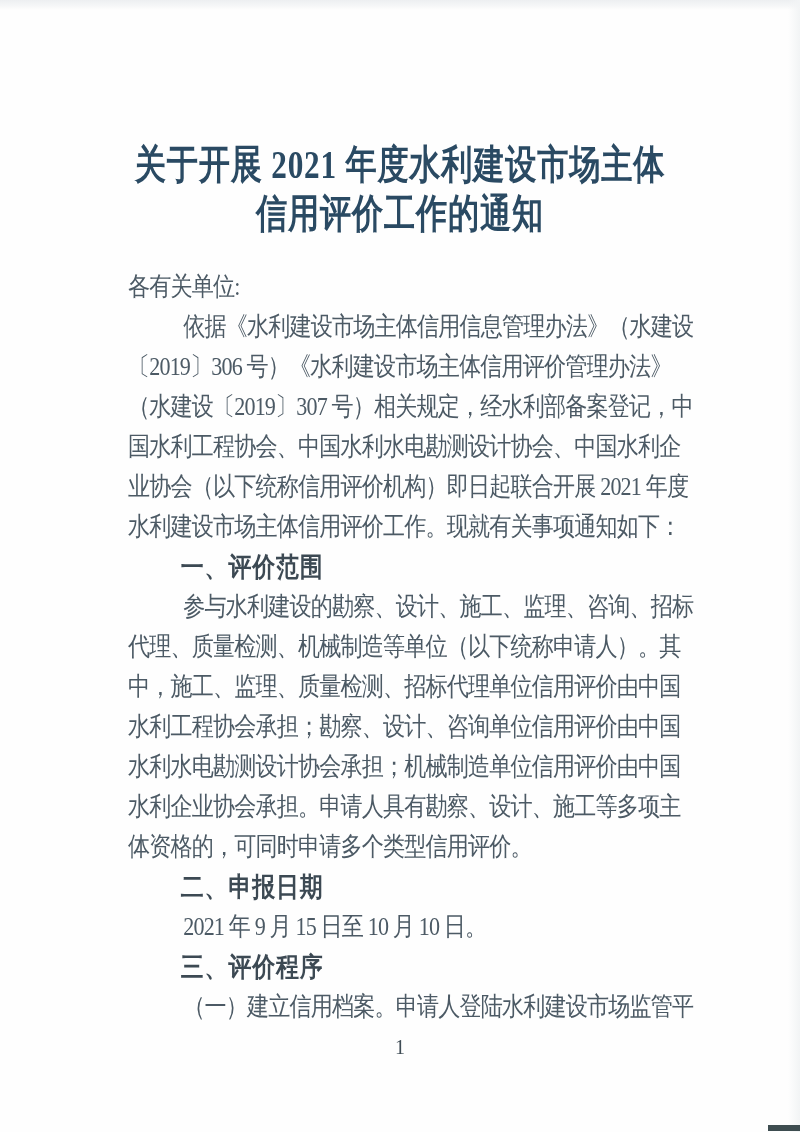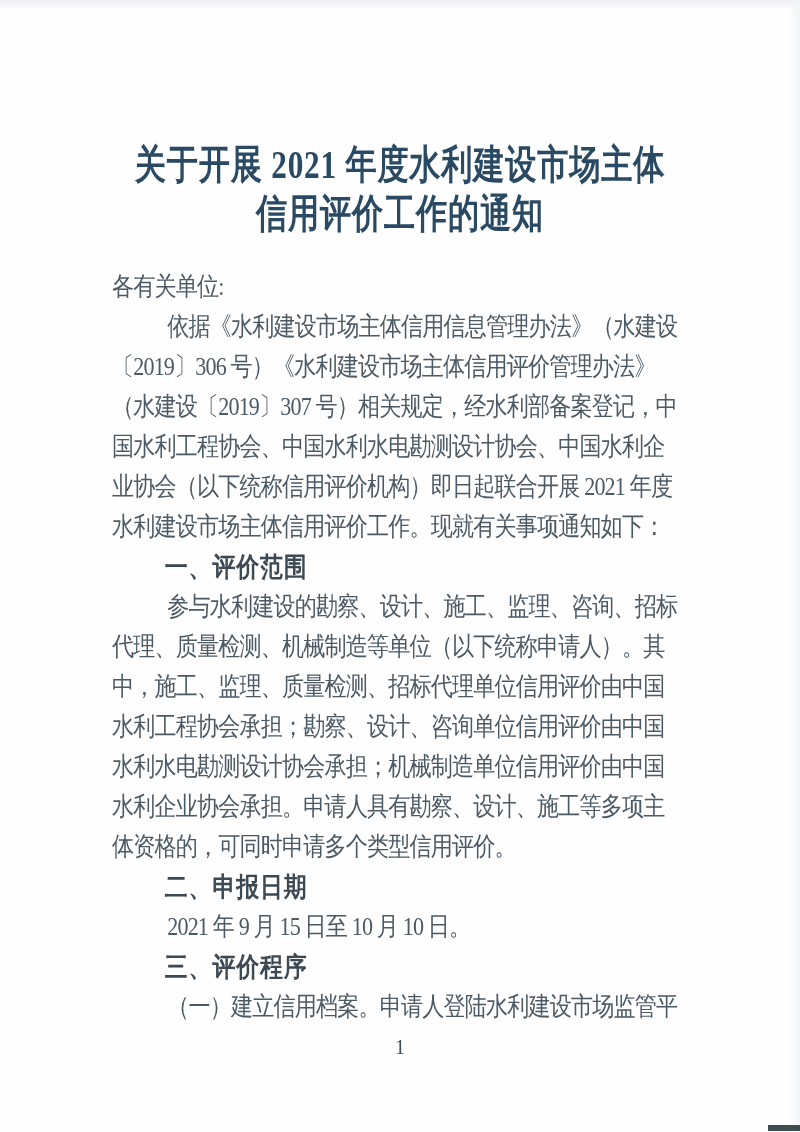--- a/index.html
+++ b/index.html
@@ -46,21 +46,21 @@
     line-height: 49px;
     letter-spacing: 1px;
     color: #2a4a63;
     transform: scaleX(0.78);
     transform-origin: 50% 0;
     white-space: nowrap;
   }
   
   .content {
     position: absolute;
-    top: 268px; left: 112px;
+    top: 268px; left: 128px;
     width: 544px;
   }
   .content p {
     margin: 0;
     height: 40px;
     line-height: 38px;
     font-size: 26px;
     letter-spacing: -1px;
     color: #4c5a65;
     white-space: nowrap;

